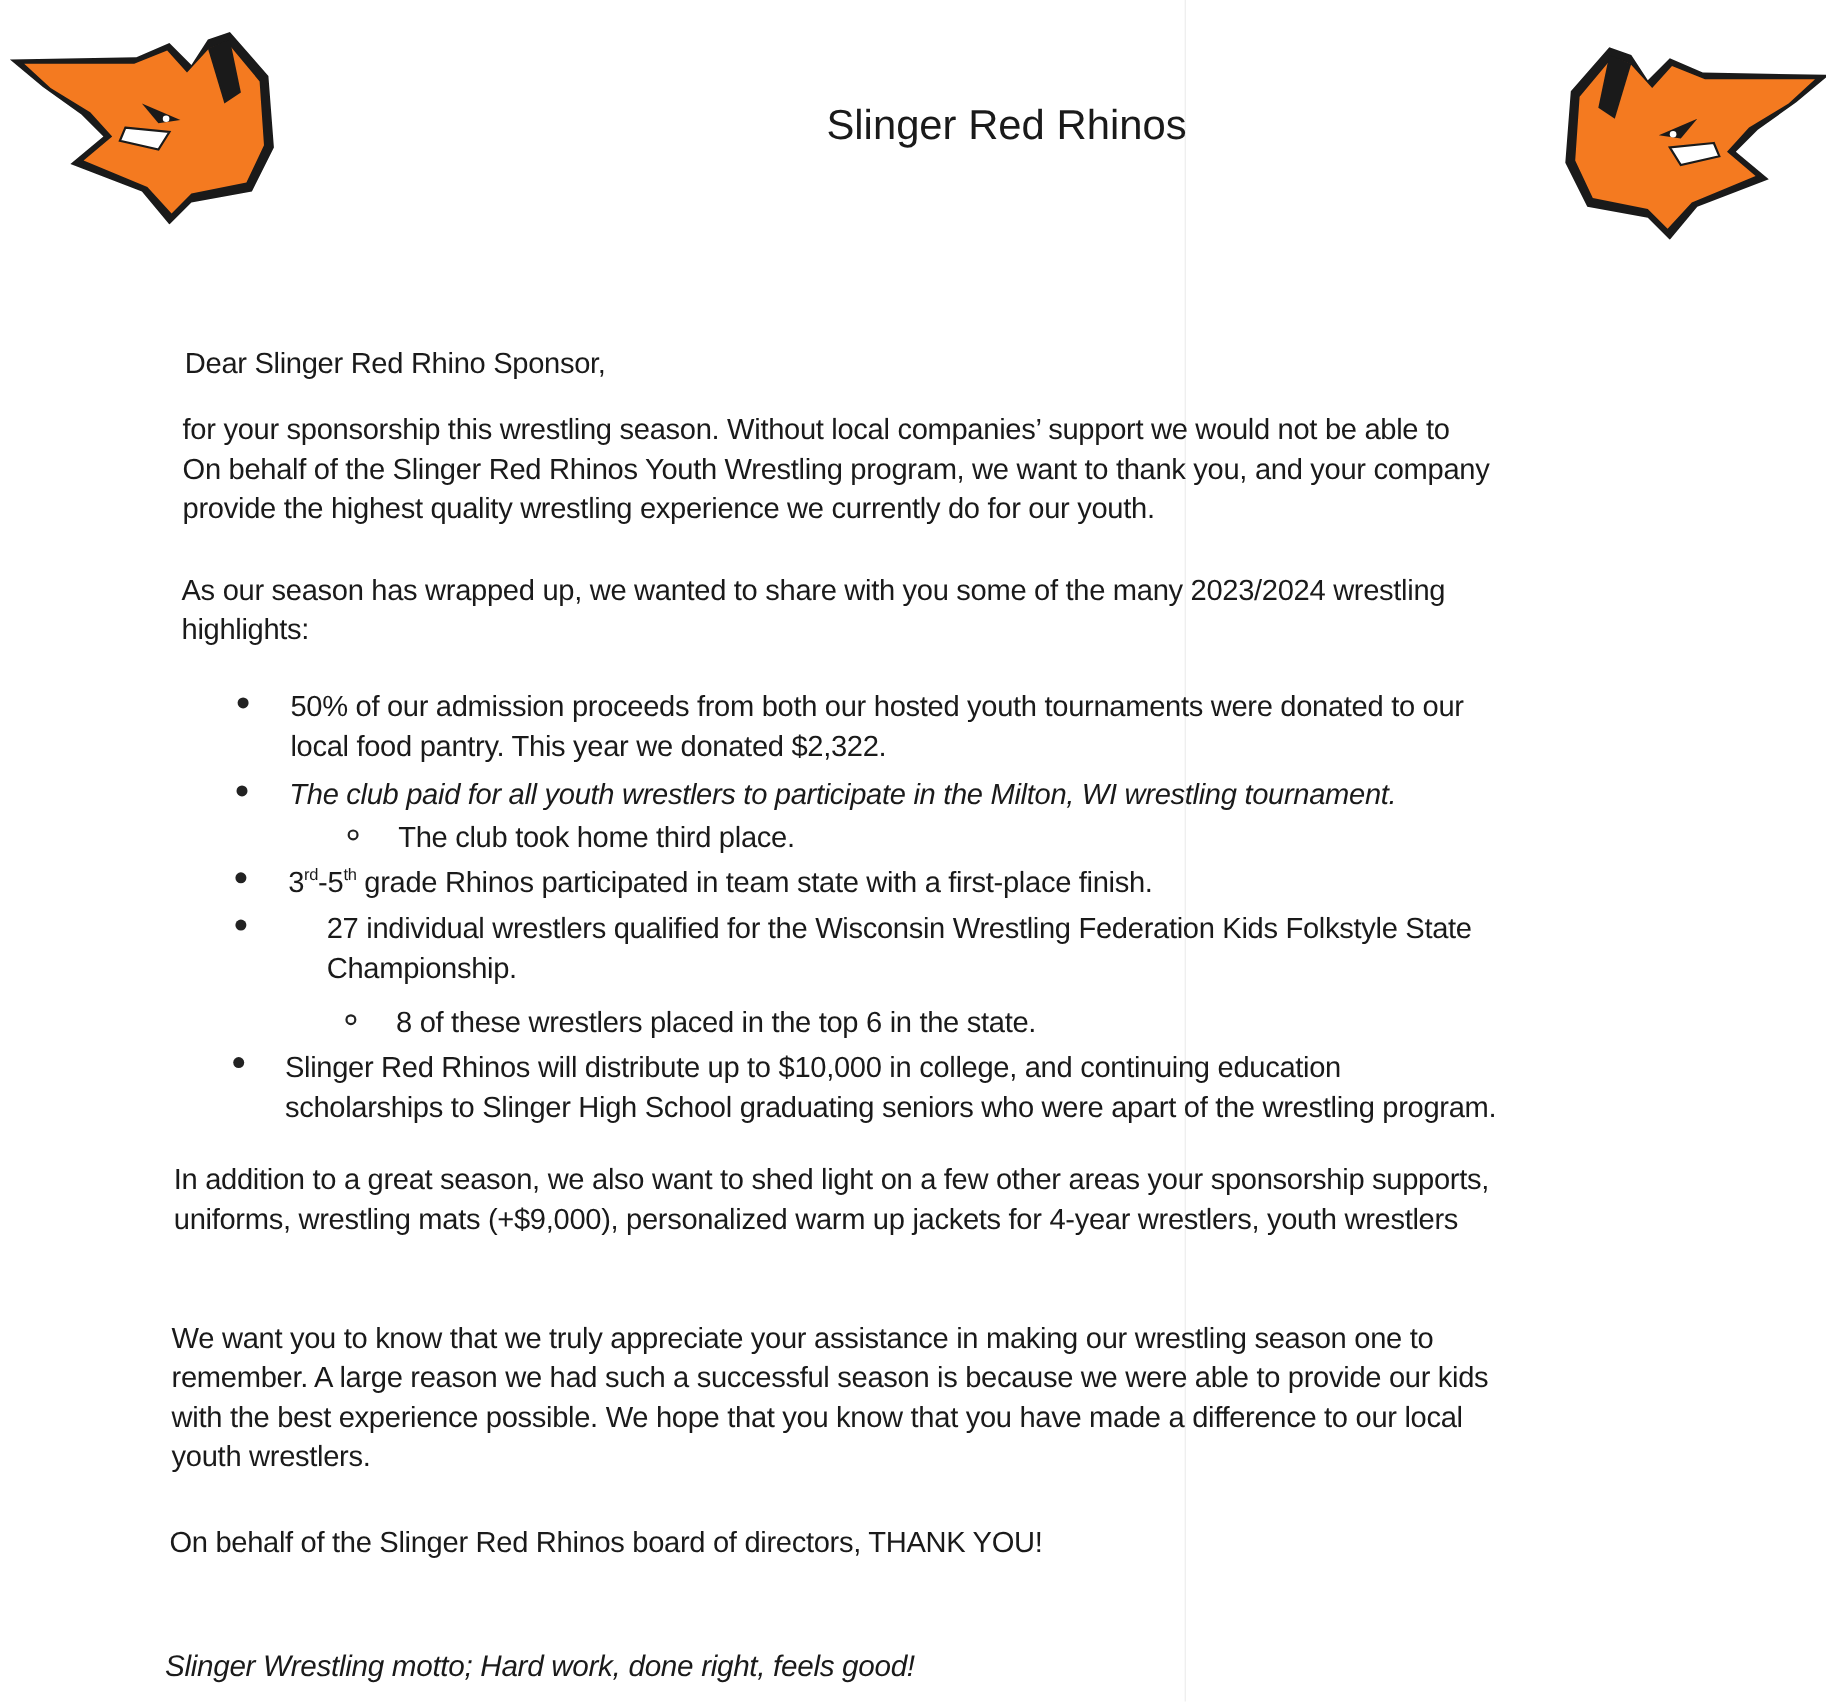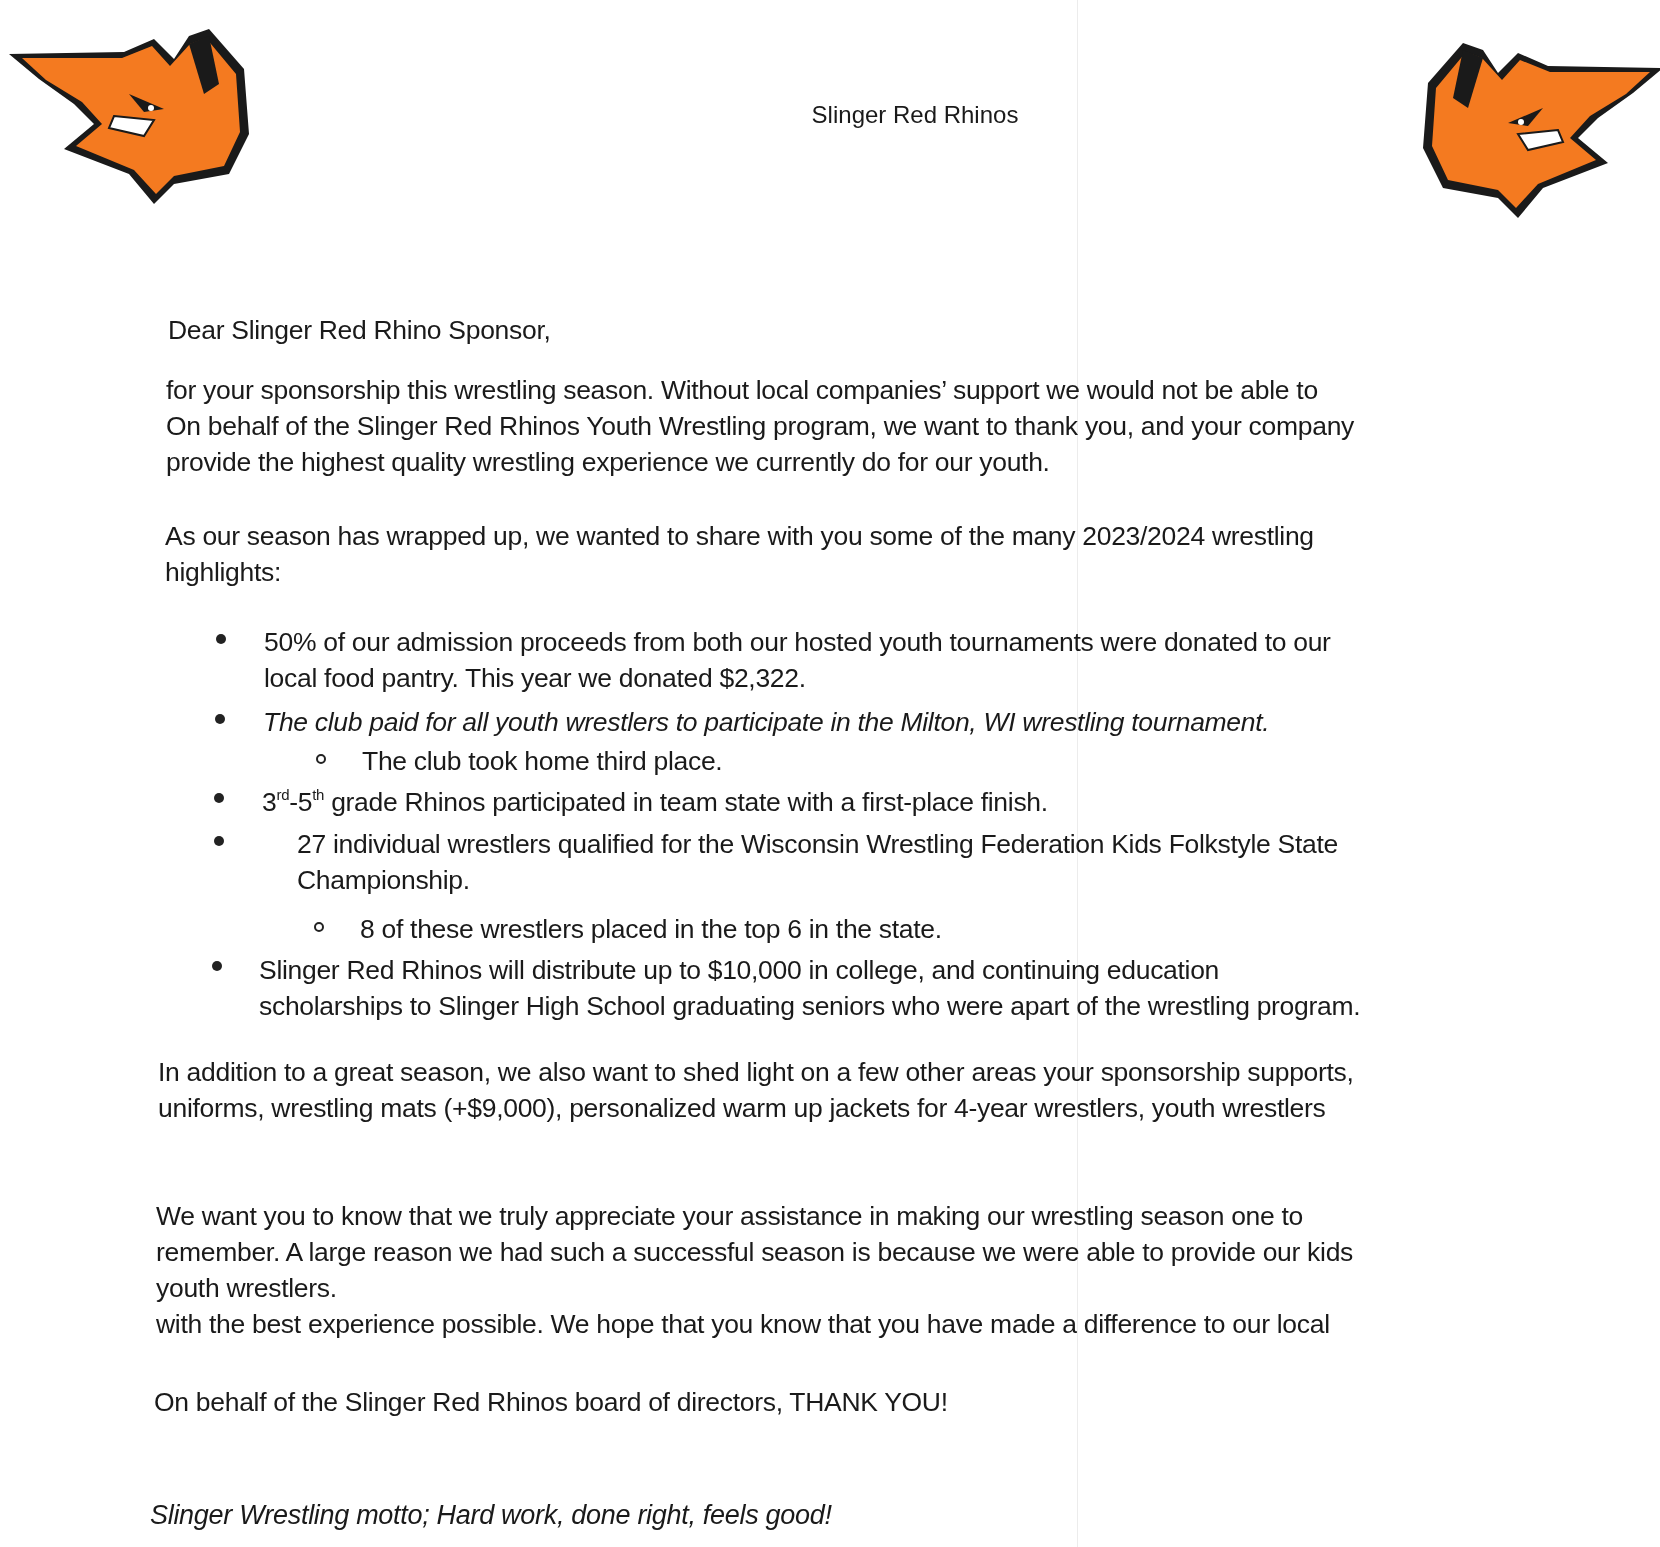--- a/index.html
+++ b/index.html
@@ -5,21 +5,21 @@
   html, body { margin: 0; padding: 0; background: #ffffff; }
   body {
     width: 1660px; height: 1547px; position: relative; overflow: hidden;
     font-family: "Liberation Sans", "DejaVu Sans", sans-serif;
     color: #1a1a1a;
   }
   .fold { position: absolute; top: 0; bottom: 0; width: 1px; background: #ececec; }
   .logo { position: absolute; width: 250px; height: 180px; }
   .logo.left { left: 4px; top: 24px; }
   .logo.right { left: 1418px; top: 38px; transform: scaleX(-1); }
-  .header { position: absolute; left: 0; width: 1660px; top: 94px; text-align: center; font-size: 24px; line-height: 41px; }
+  .header { position: absolute; left: 0; width: 1660px; top: 94px; text-align: center; font-size: 38px; line-height: 41px; }
   .header .line { display: block; margin-left: 170px; }
   .it { font-style: italic; }
   .para { position: absolute; font-size: 26.5px; line-height: 36px; letter-spacing: -0.3px; white-space: nowrap; }
   .para .ln { display: block; }
   .bullet { position: absolute; font-size: 26.5px; line-height: 36px; letter-spacing: -0.3px; white-space: nowrap; }
   .dot { position: absolute; width: 10px; height: 10px; border-radius: 50%; background: #222; }
   .circ { position: absolute; width: 10px; height: 10px; border-radius: 50%; border: 2px solid #222; box-sizing: border-box; }
   sup { font-size: 15px; vertical-align: 11px; line-height: 0; }
   .motto { position: absolute; left: 150px; top: 1500px; font-size: 27px; font-style: italic; letter-spacing: -0.3px; white-space: nowrap; }
 </style>
@@ -95,19 +95,19 @@
 </div>
 
 <div class="para" style="left:158px; top:1054px;">
   <span class="ln">In addition to a great season, we also want to shed light on a few other areas your sponsorship supports,</span>
   <span class="ln">uniforms, wrestling mats (+$9,000), personalized warm up jackets for 4-year wrestlers, youth wrestlers</span>
 </div>
 
 <div class="para" style="left:156px; top:1198px;">
   <span class="ln">We want you to know that we truly appreciate your assistance in making our wrestling season one to</span>
   <span class="ln">remember. A large reason we had such a successful season is because we were able to provide our kids</span>
+  <span class="ln">with the best experience possible. We hope that you know that you have made a difference to our local</span>
   <span class="ln">youth wrestlers.</span>
-  <span class="ln">with the best experience possible. We hope that you know that you have made a difference to our local</span>
 </div>
 
 <div class="para" style="left:154px; top:1384px;">On behalf of the Slinger Red Rhinos board of directors, THANK YOU!</div>
 
 <div class="motto">Slinger Wrestling motto;  Hard work, done right, feels good!</div>
 
 </body></html>

